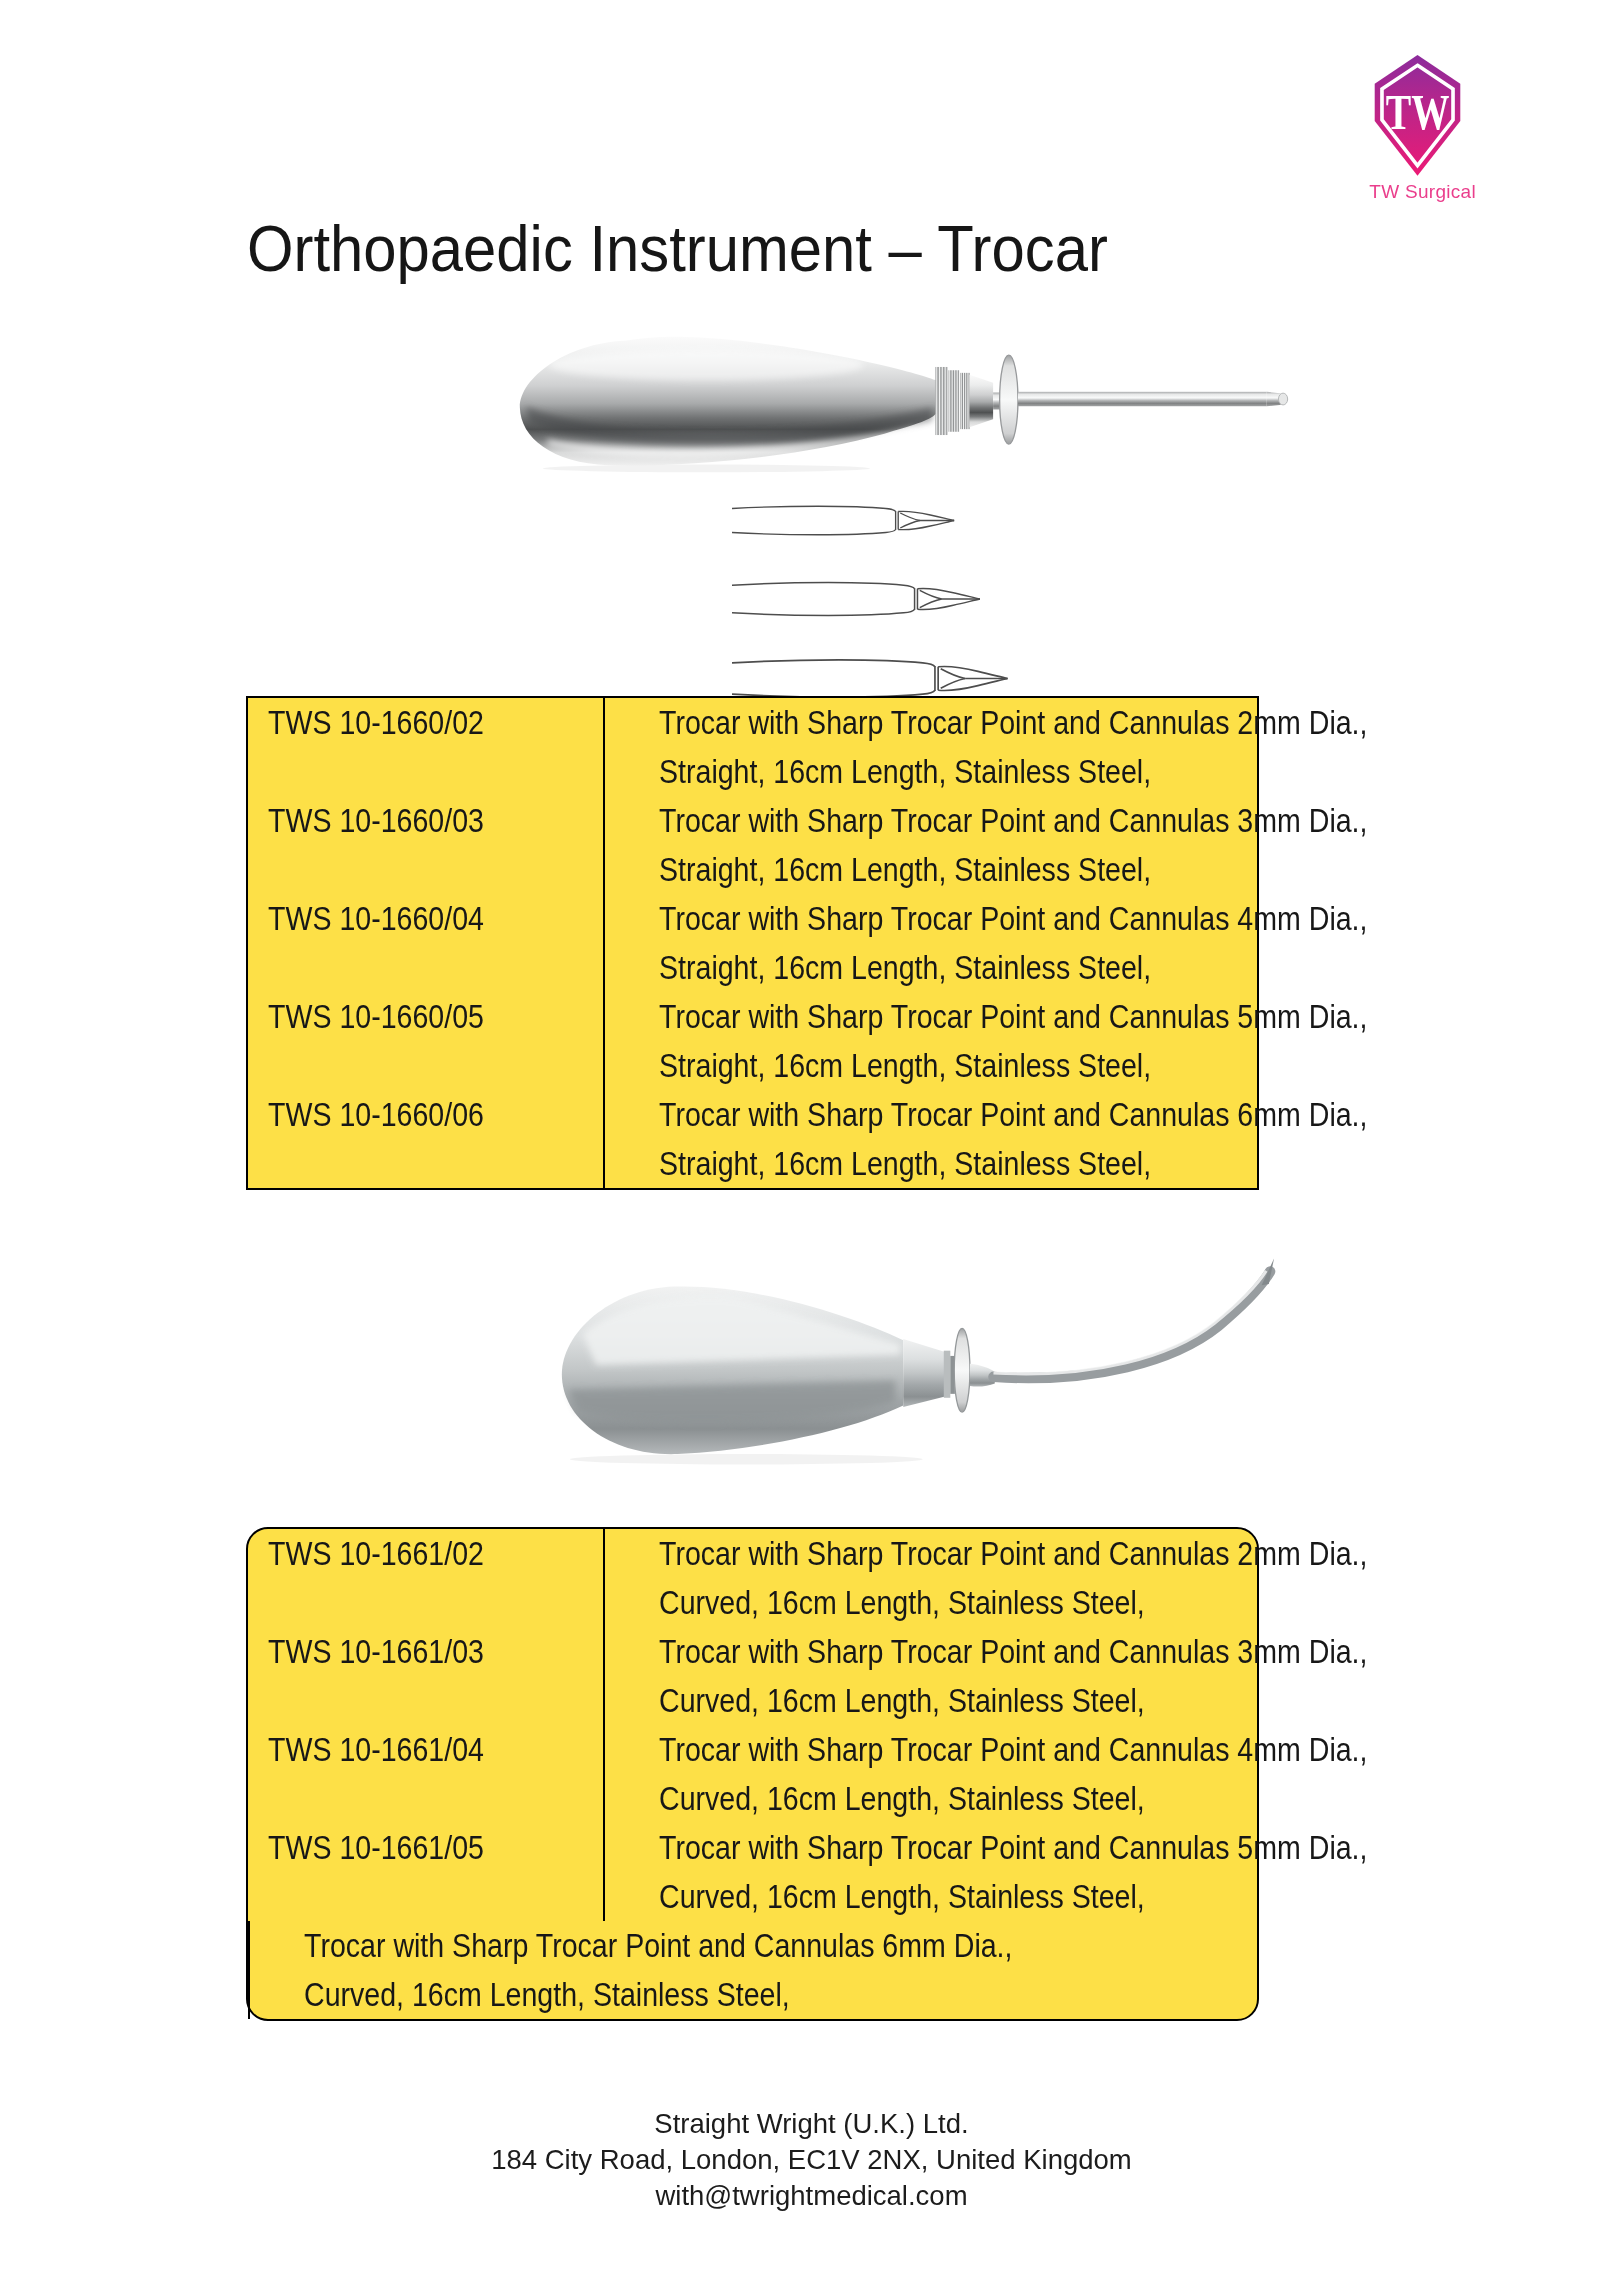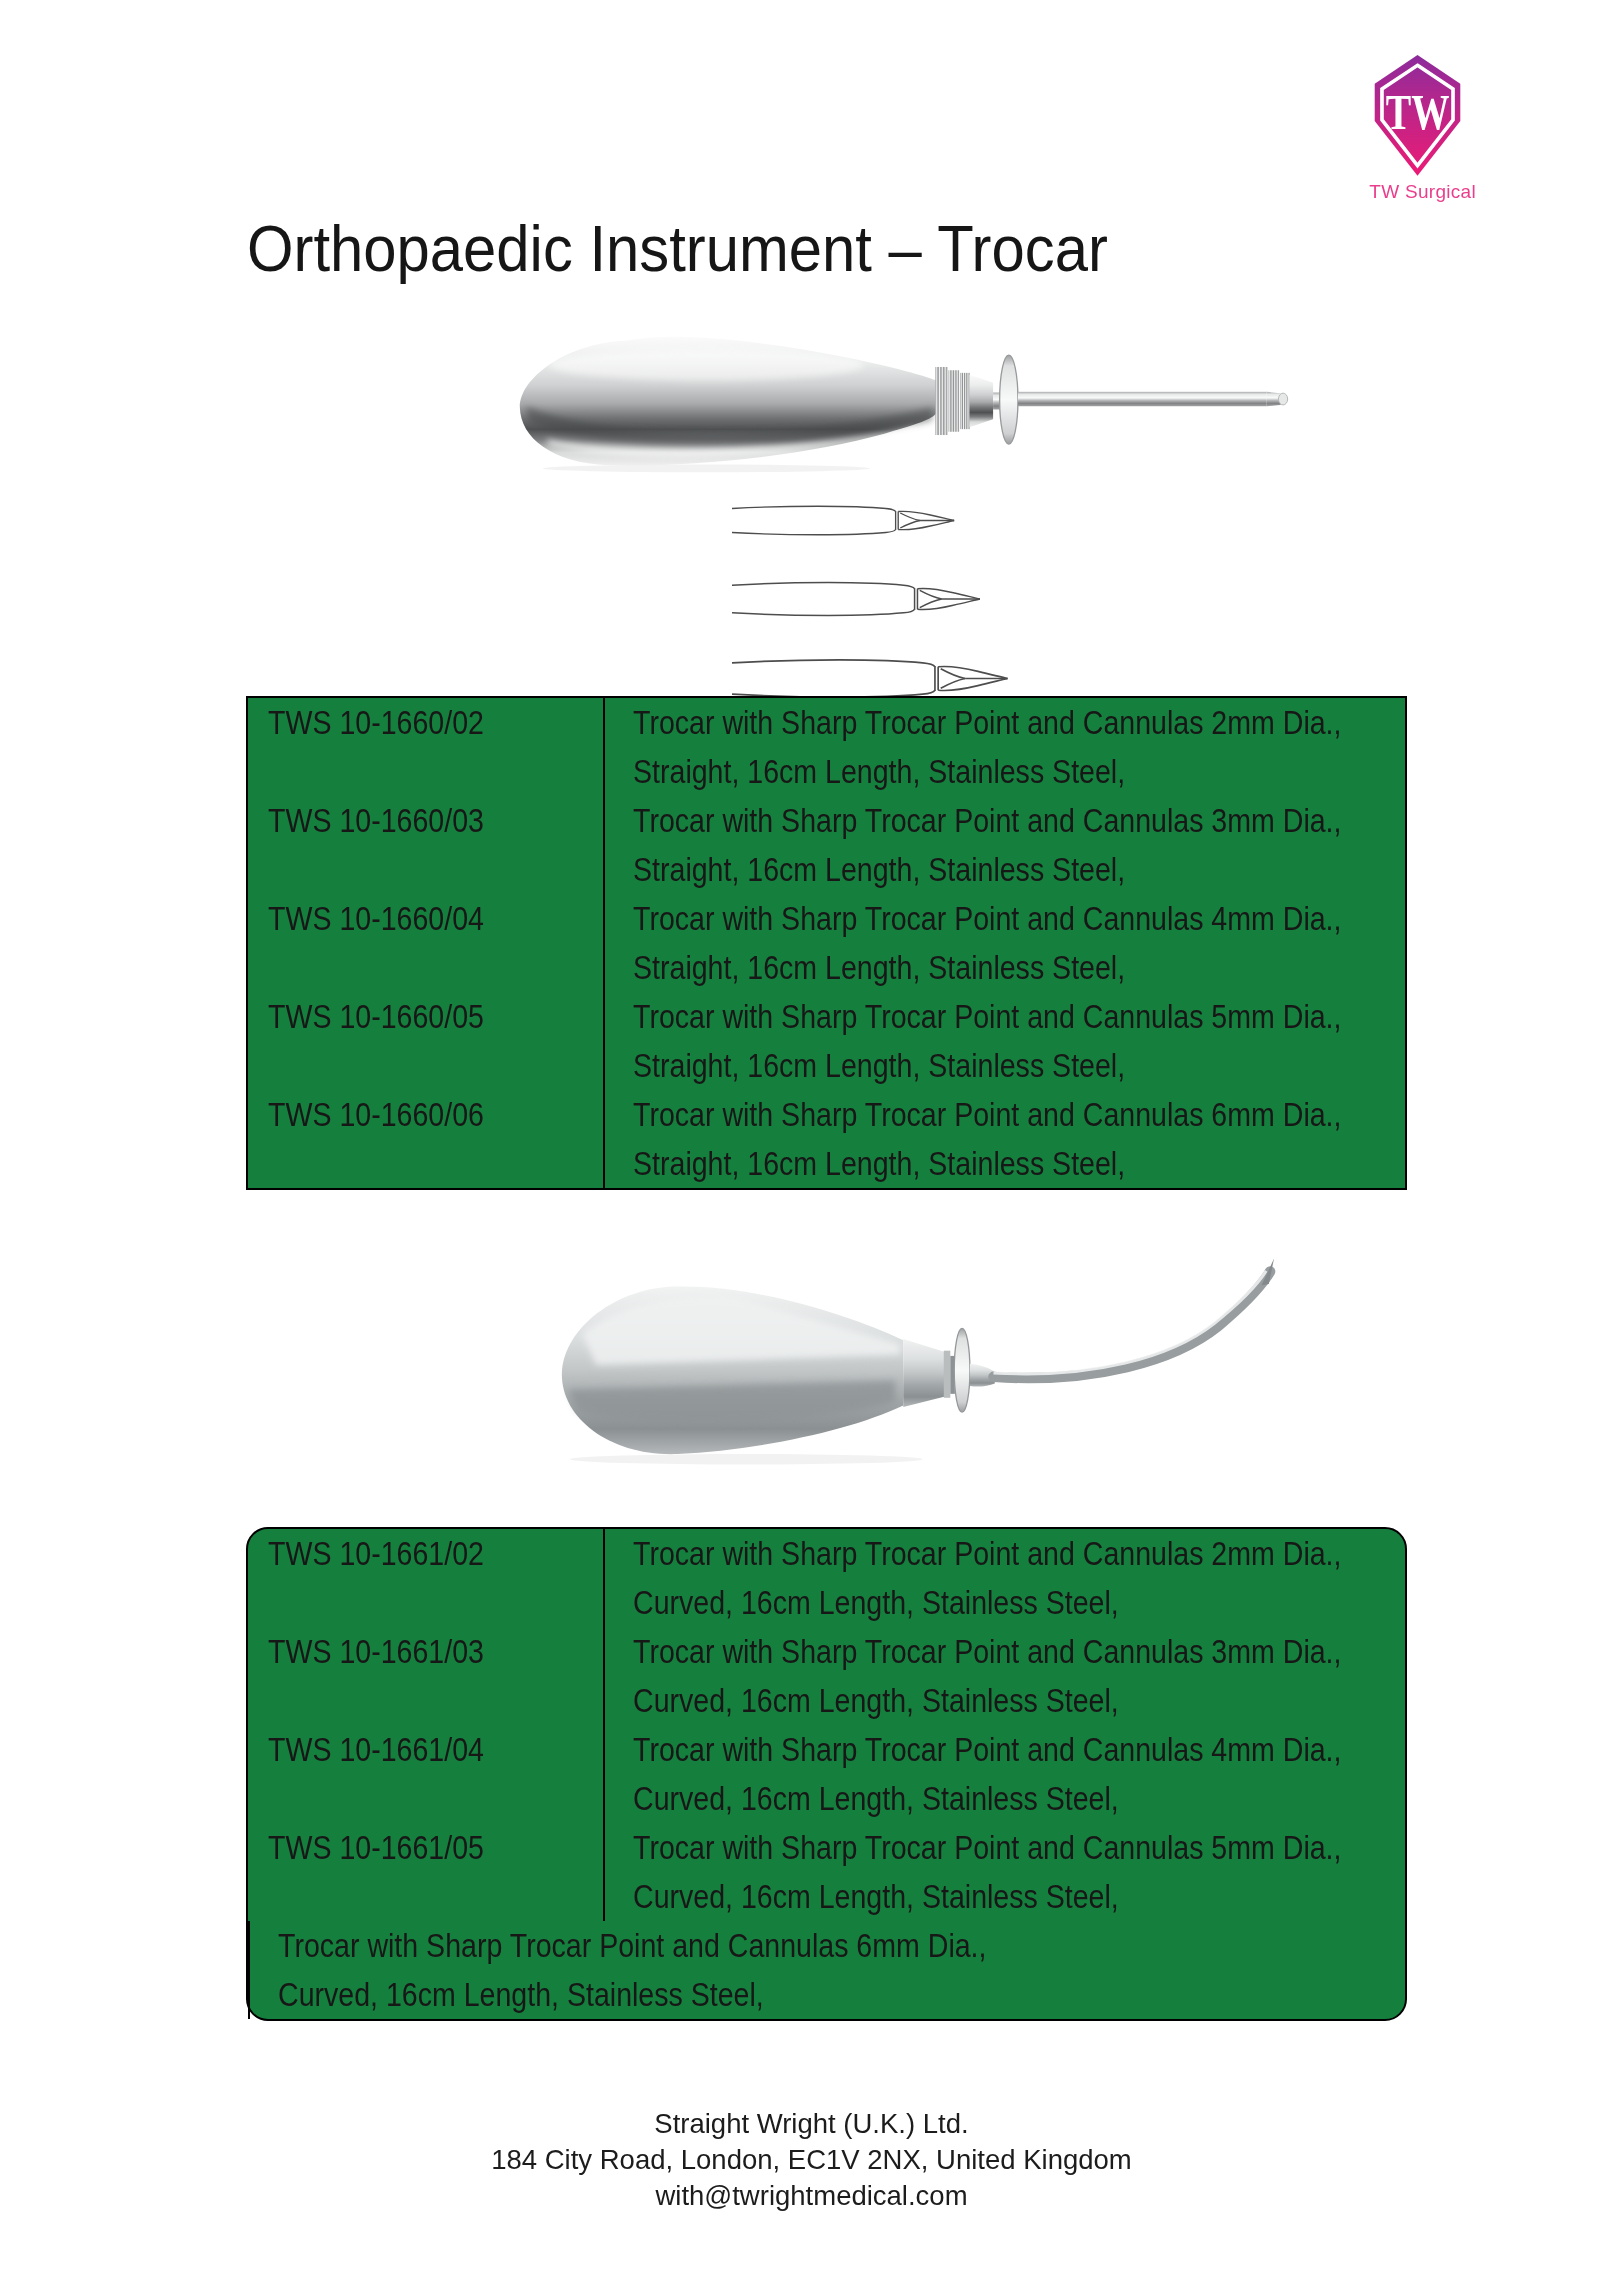--- a/index.html
+++ b/index.html
@@ -19,27 +19,27 @@
   .cz{display:inline-block;transform:scaleX(0.84);transform-origin:0 50%;white-space:nowrap;}
   
   .photo{position:absolute;}
   .photo-straight{left:510px;top:329px;width:779px;height:144px;}
   .photo-curved{left:537px;top:1255px;width:739px;height:211px;}
   .tip{position:absolute;left:732px;}
   .tip1{top:504px;width:233px;height:33px;}
   .tip2{top:580px;width:260px;height:38px;}
   .tip3{top:657px;width:289px;height:43px;}
   
-  .ptable{position:absolute;left:246px;width:1161px;border:2px solid #000;background:#15803d;box-sizing:border-box;}
+  .ptable{position:absolute;left:246px;width:1013px;border:2px solid #000;background:#fde047;box-sizing:border-box;}
   .t1{top:696px;}
   .t2{top:1527px;border-radius:22px;}
   .trow{display:grid;grid-template-columns:355px 1fr;height:98px;}
   .code-cell{padding-left:19.6px;font-size:34px;line-height:49px;color:#171717;}
   .desc-cell{border-left:2px solid #000;padding-left:27.5px;font-size:34px;color:#171717;}
-  .desc-line{line-height:49px;}
+  .desc-line{line-height:49px;margin-left:26px;}
   
   .footer{position:absolute;left:0;width:100%;top:2106px;text-align:center;
           font-size:27.5px;line-height:36px;color:#1c1c1c;}
 </style>
 </head>
 <body>
 
 <div class="page">
 
   <div class="logo">

